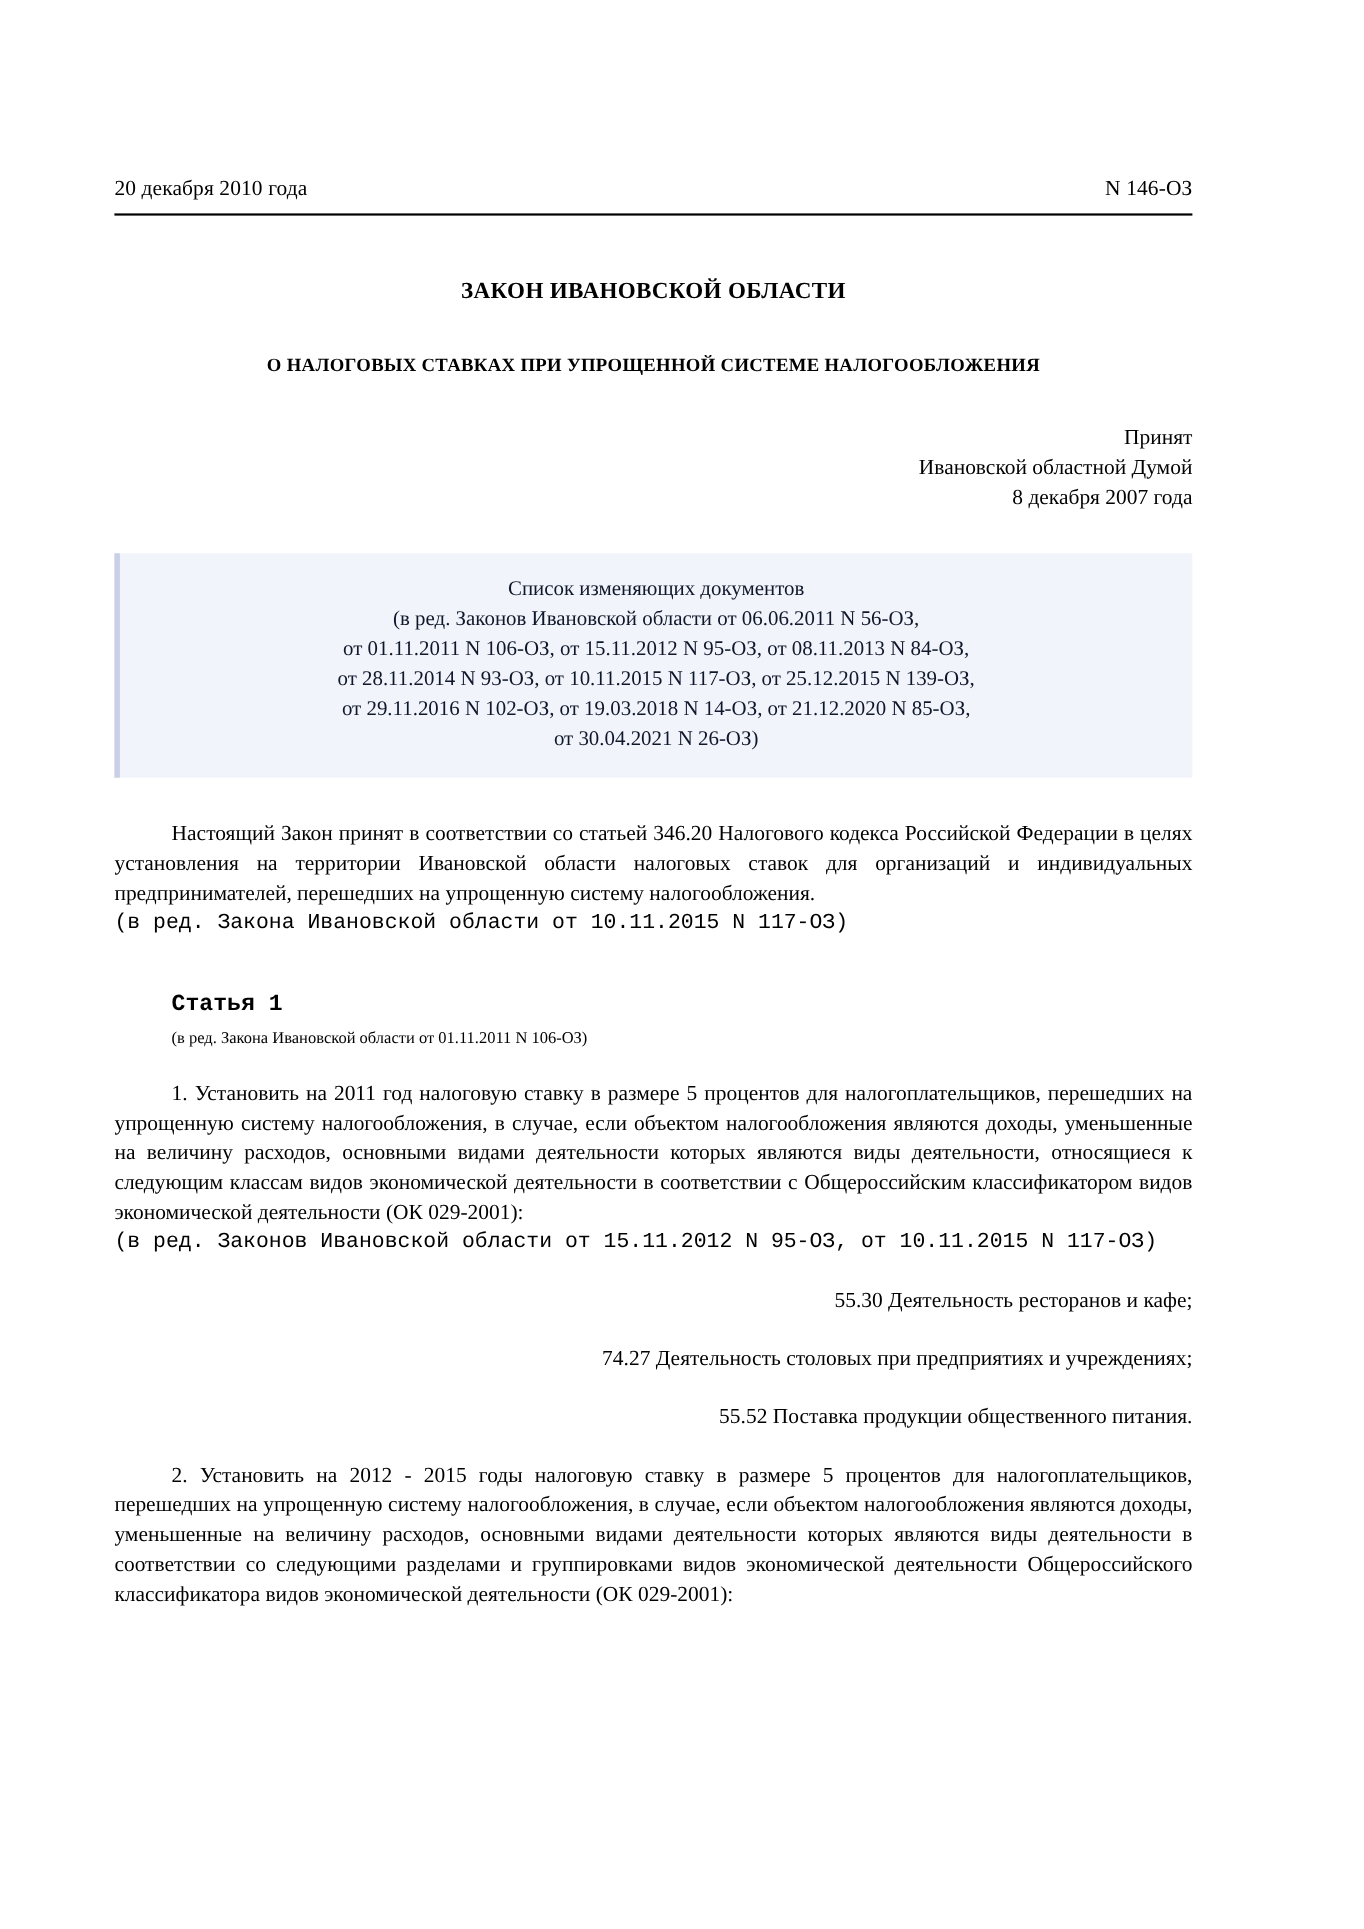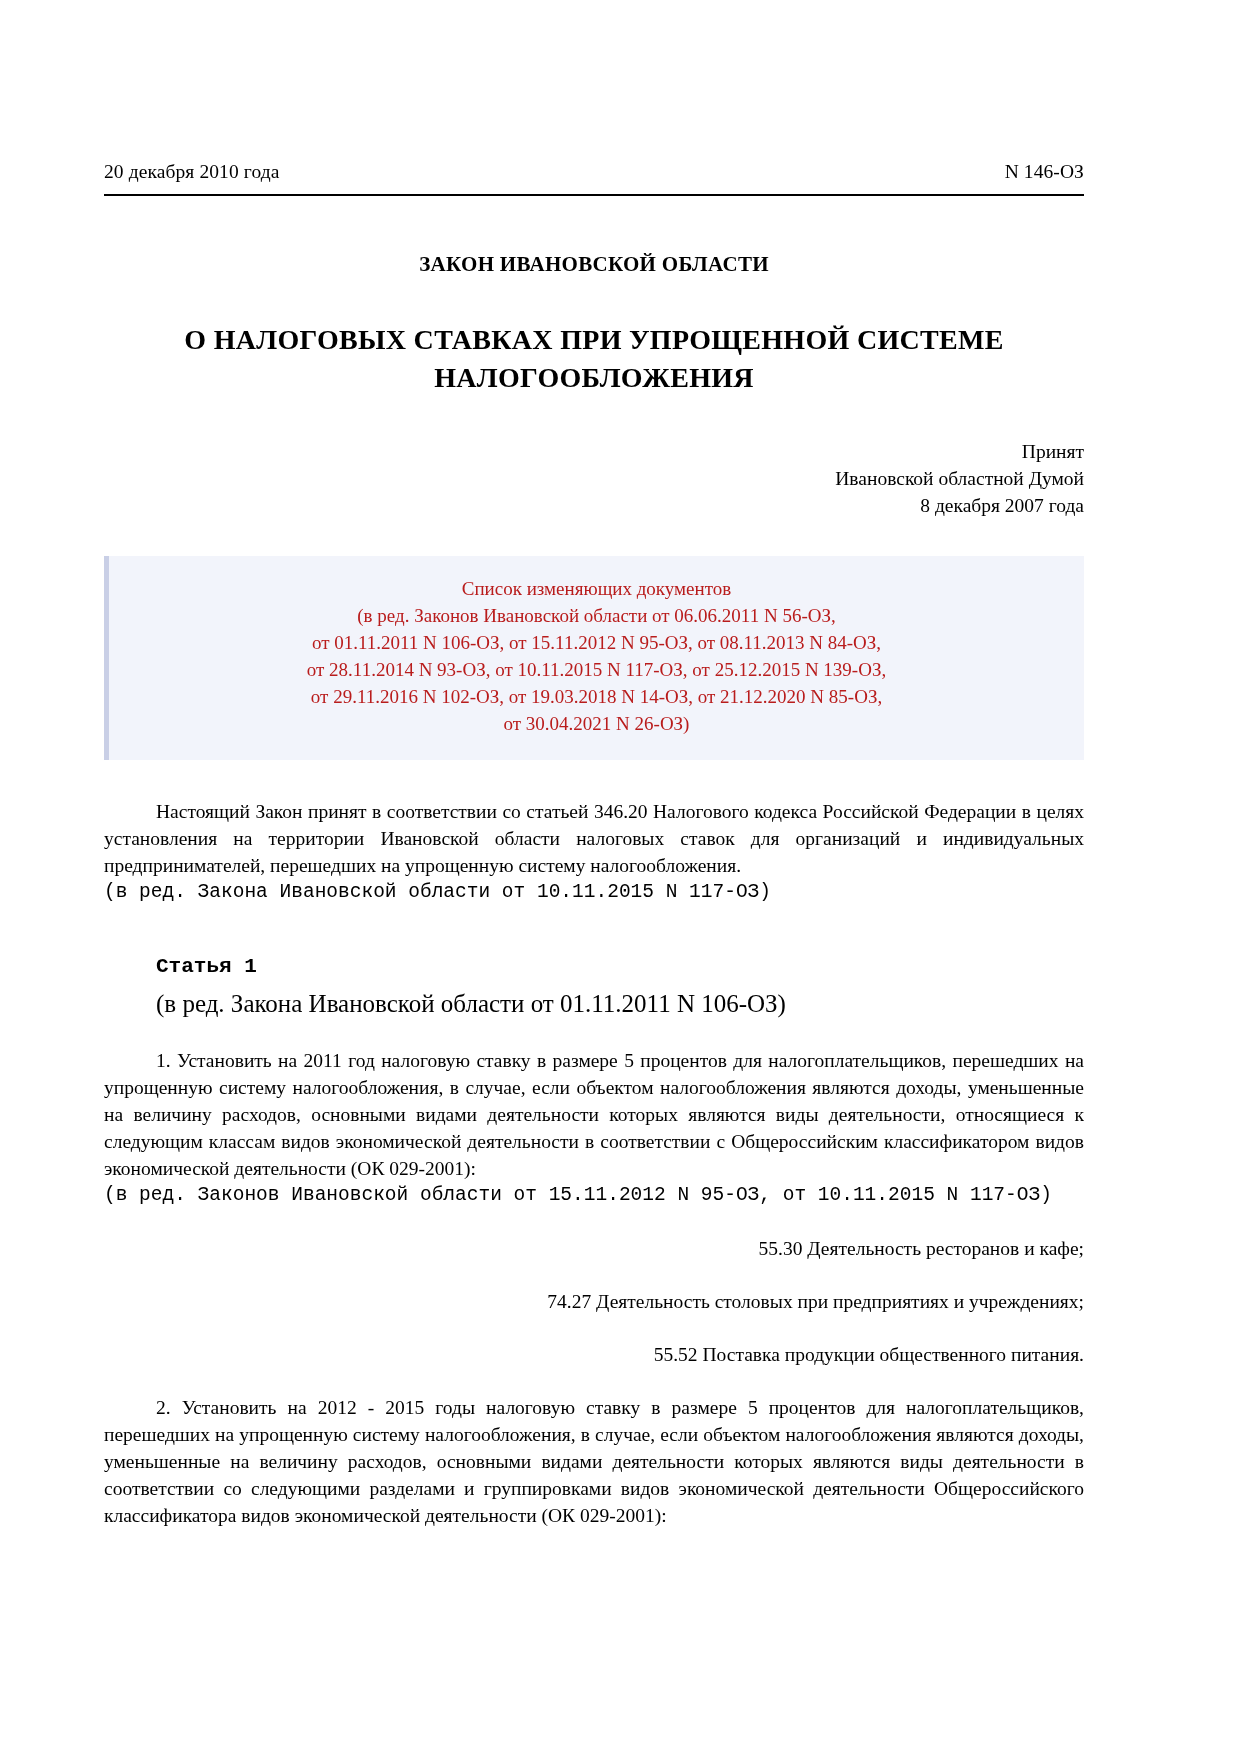--- a/index.html
+++ b/index.html
@@ -43,42 +43,42 @@
 
   
   .title-block { text-align: center; }
   .law-title {
     font-size: 21px;
     font-weight: bold;
     letter-spacing: 0.3px;
     margin-top: 56px;
   }
   .law-subtitle {
-    font-size: 28px;
+    font-size: 17px;
     font-weight: bold;
     letter-spacing: 0.3px;
     margin-top: 44px;
     line-height: 1.35;
     padding: 0 60px;
   }
 
   
   .adopted {
     margin-top: 42px;
     text-align: right;
     font-size: 19.5px;
     line-height: 1.38;
   }
 
   
   .changes-box {
     margin-top: 36px;
     background: #f2f4fb;
     border-left: 5px solid #c9cfe6;
-    color: #b91c1c;
+    color: #0f172a;
     text-align: center;
     font-size: 19px;
     line-height: 1.43;
     padding: 19px 14px 22px 14px;
   }
   .changes-box .line { white-space: nowrap; }
 
   
   .body-text {
     margin-top: 38px;
@@ -101,21 +101,21 @@
 
   .article-heading {
     font-size: 21px;
     font-weight: bold;
     margin: 46px 0 0 0;
     text-indent: 52px;
     font-family: Liberation Mono, monospace;
   }
   .article-note {
     margin: 6px 0 0 0;
-    font-size: 25px;
+    font-size: 15px;
     text-indent: 52px;
   }
   .list-item {
     margin: 26px 0 0 0;
     font-size: 19.5px;
     text-indent: 52px;
     text-align: right;
   }
 </style>
 </head>

